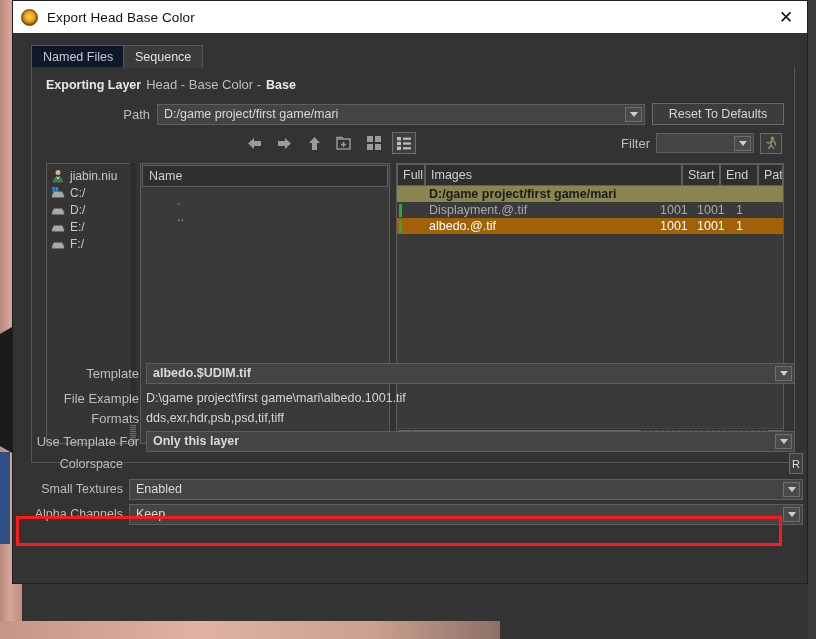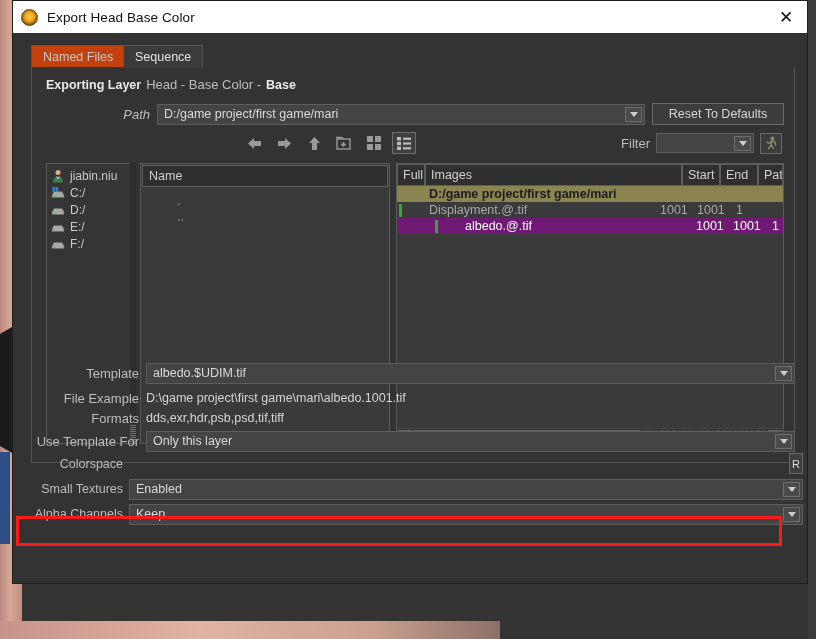--- a/index.html
+++ b/index.html
@@ -81,21 +81,21 @@
   
   .tabbar {
     position: absolute; left: 18px; top: 12px; right: 12px; height: 23px;
     border-bottom: 1px solid #555;
   }
   .tab {
     position: absolute; top: 0; height: 23px;
     padding: 0 11px;
     display: flex; align-items: center;
     font-size: 12.5px; color: #c9c9c9;
-    background: #c2410c;
+    background: #0f172a;
     border: 1px solid #565656;
     border-bottom: 1px solid #565656;
     cursor: pointer;
   }
   .tab.named { left: 0; }
   .tab.seq { left: 92px; background: #3b3b3b; color: #e2e2e2; border-bottom: 1px solid #3b3b3b; z-index: 2;}
 
   .panel {
     position: absolute; left: 18px; top: 34px; right: 12px; bottom: 120px;
     border: 1px solid #555; border-top: none;
@@ -108,21 +108,21 @@
   .exporting-row {
     position: absolute; left: 14px; top: 10px;
     display: flex; gap: 5px; align-items: baseline;
   }
 
   
   .path-row {
     position: absolute; left: 14px; right: 10px; top: 36px; height: 22px;
     display: flex; align-items: center; gap: 7px;
   }
-  .path-label { width: 104px; text-align: right; font-style: italic; }
+  .path-label { width: 104px; text-align: right; }
   .combo {
     height: 21px; background: #444444;
     border: 1px solid #5e5e5e;
     display: flex; align-items: center;
     position: relative;
   }
   .combo .val {
     font-size: 12.5px; color: #d9d9d9; padding-left: 6px;
     white-space: nowrap; overflow: hidden;
   }
@@ -227,21 +227,21 @@
   .imgrow {
     height: 16px; display: flex; align-items: center;
     font-size: 12.5px; cursor: pointer;
   }
   .imgrow .mark { width: 3px; height: 13px; background: #3fa03f; margin-left: 2px; }
   .imgrow .nm { padding-left: 27px; flex: 0 0 258px; overflow: hidden; white-space: nowrap;}
   .imgrow .st { flex: 0 0 37px; }
   .imgrow .en { flex: 0 0 39px; }
   .imgrow .pc { flex: 0 0 auto; }
   .imgrow.normal { color: #a8a8a8; }
-  .imgrow.selected { color: #ffffff; background: #701a75; padding-left: 36px; }
+  .imgrow.selected { color: #ffffff; background: #a16207; }
 
   .hscroll {
     height: 15px; flex: 0 0 auto; background: #2f2f2f;
     display: flex; align-items: center; border-top: 1px solid #4a4a4a;
   }
   .hs-btn {
     width: 14px; height: 13px; margin: 0 1px;
     background: #414141; border: 1px solid #6a6a6a;
     display: flex; align-items: center; justify-content: center;
   }
@@ -250,21 +250,21 @@
     position: absolute; left: 0; top: 0; height: 13px; width: 64%;
     background: #2b2b2b; border: 1px solid #6a6a6a;
   }
 
   
   .form {
     position: absolute; left: 18px; right: 12px; bottom: 86px; top: auto;
   }
   .frow { display: flex; align-items: center; gap: 7px; height: 22px; margin-bottom: 5px; }
   .frow .fl { width: 108px; text-align: right; flex: 0 0 auto; }
-  .frow .fv { flex: 1 1 auto; }
+  .frow .fv { flex: 1 1 auto; font-weight: bold; }
   .plain-val { font-size: 12.5px; color: #d5d5d5; }
 
   .section2 {
     position: absolute; left: 12px; right: 4px; bottom: 40px; height: 90px;
   }
   .frow2 { display: flex; align-items: center; gap: 6px; height: 22px; margin-bottom: 3px; }
   .frow2 .fl { width: 98px; text-align: right; flex: 0 0 auto; font-size:12.5px; color:#bdbdbd;}
   .frow2 .fv { flex: 1 1 auto; }
 
   .combo.hl { background: #737373; border-color: #8d8d8d; }

